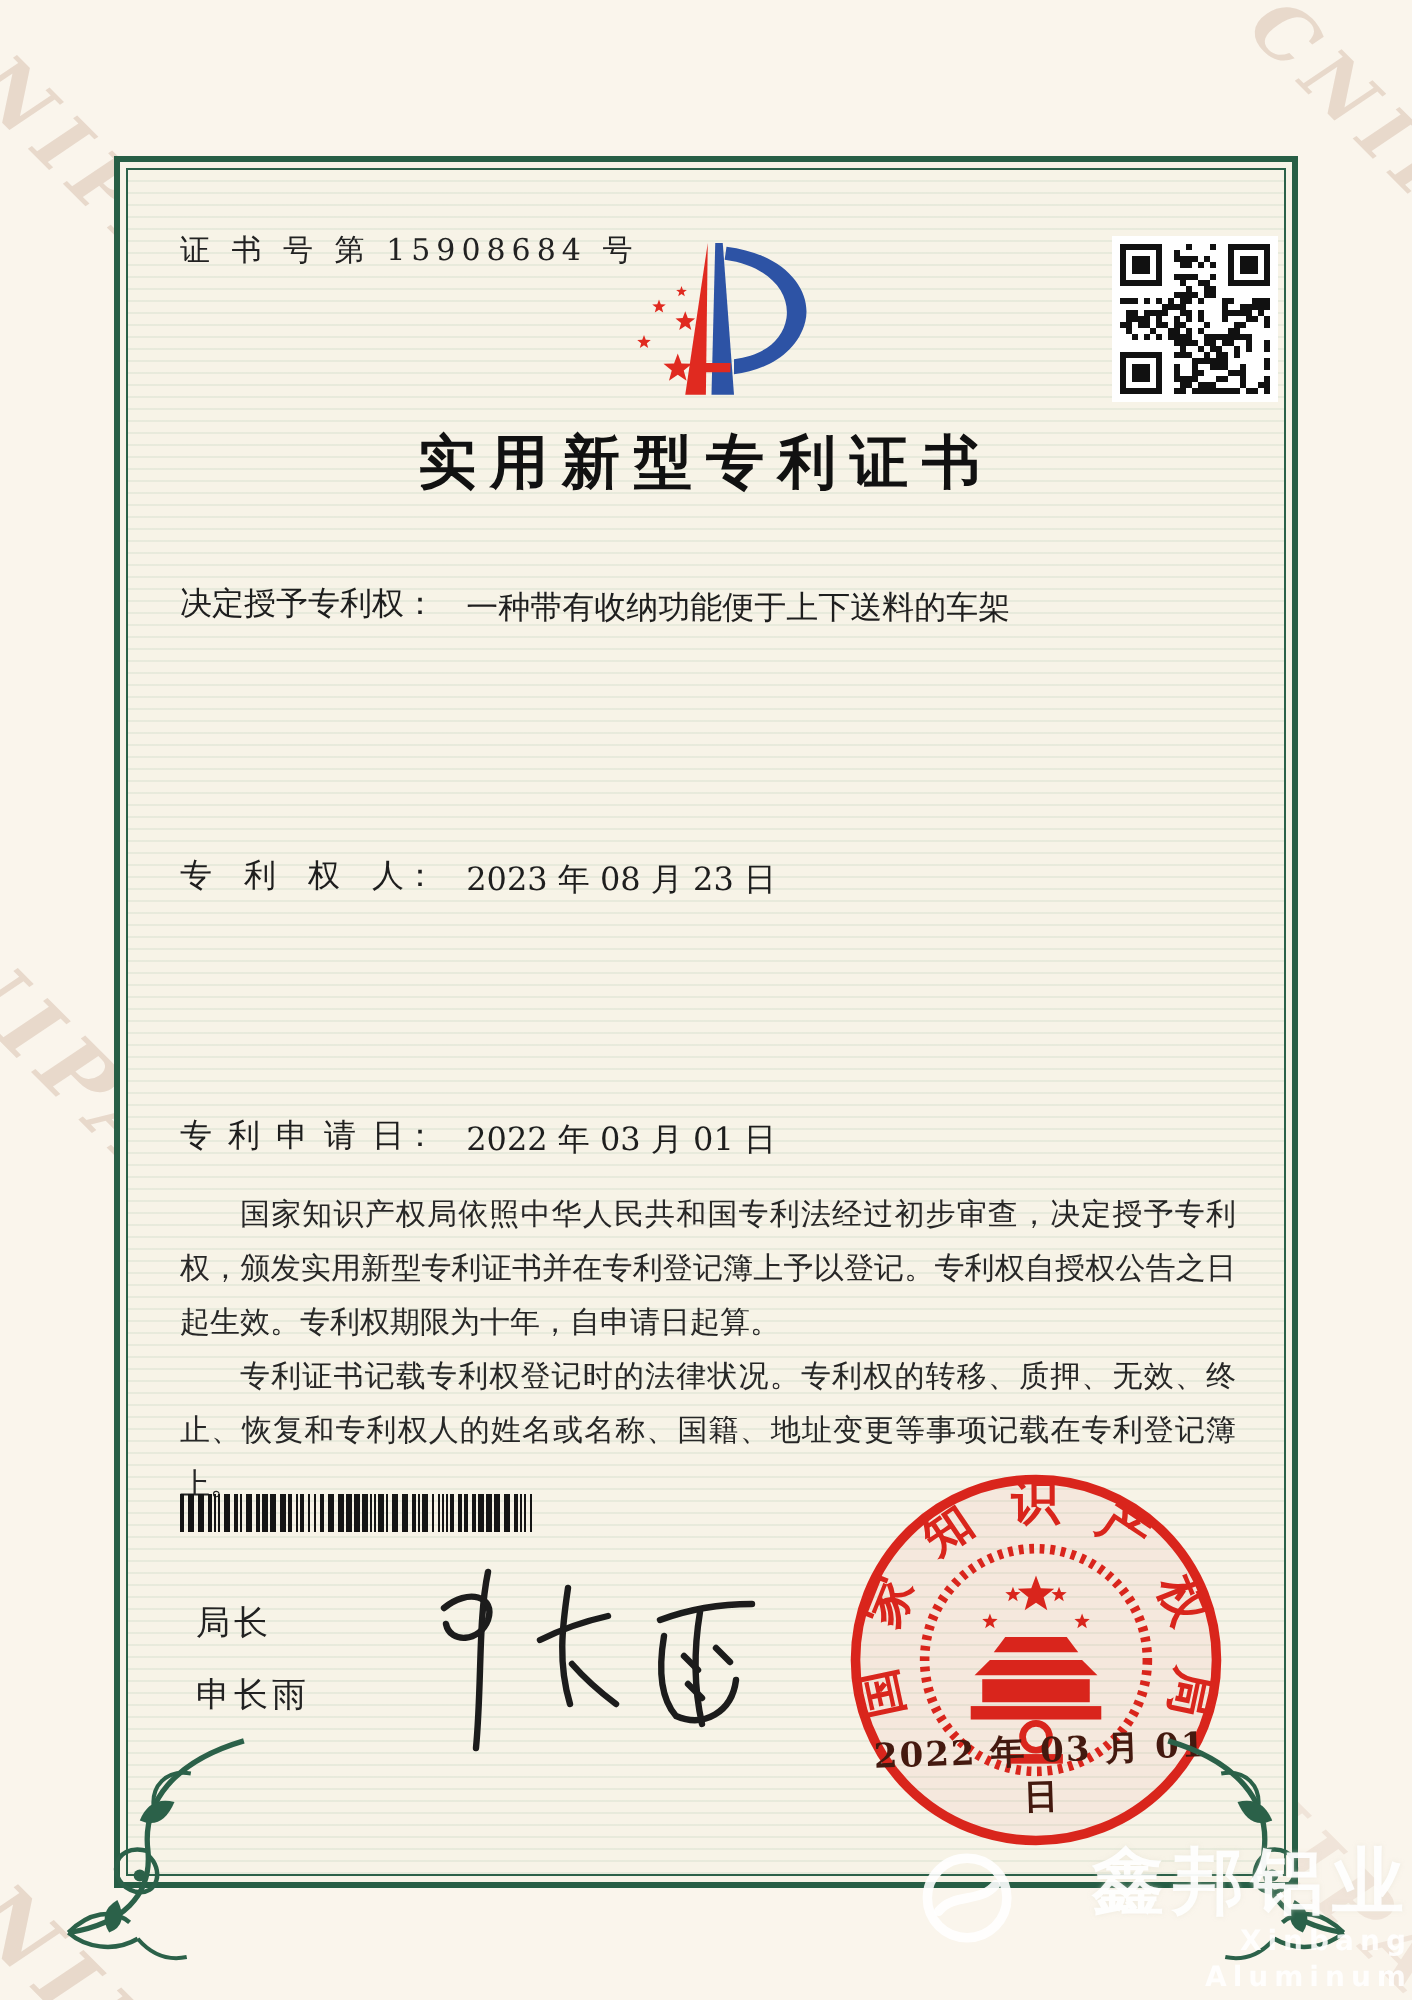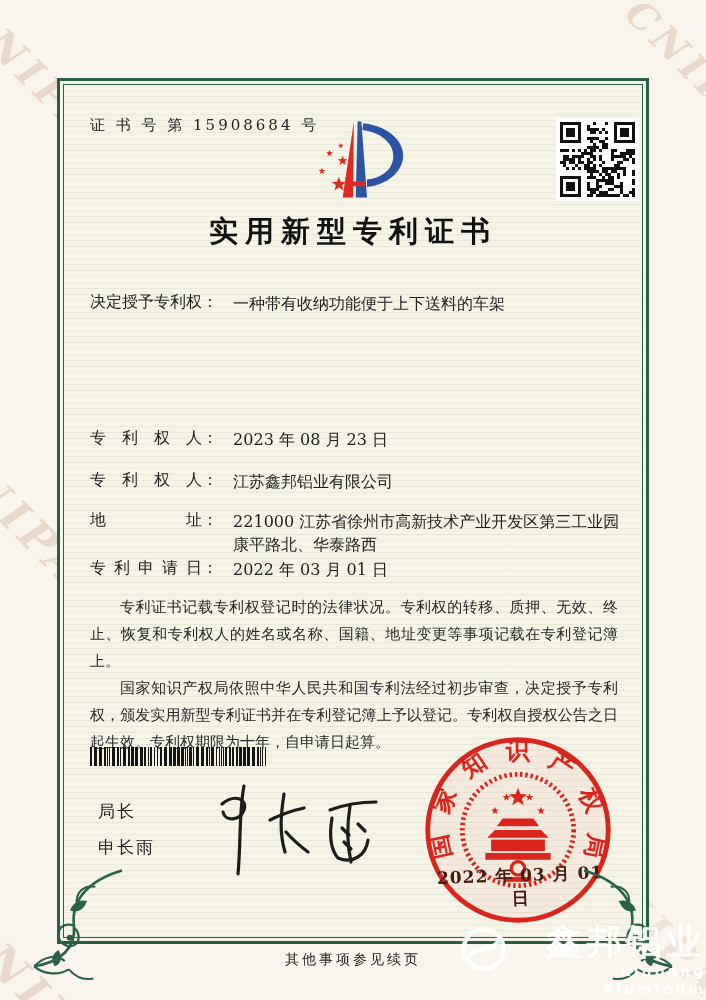--- a/index.html
+++ b/index.html
@@ -307,36 +307,28 @@
   <div class="title">实用新型专利证书</div>
 
   <div class="field" style="top:292px;">
     <span class="flabel">决定授予专利权</span><span class="fcolon">：</span>
     <span class="fvalue">一种带有收纳功能便于上下送料的车架</span>
   </div>
   <div class="field" style="top:428px;">
     <span class="flabel">专利权人</span><span class="fcolon">：</span>
     <span class="fvalue">2023 年 08 月 23 日</span>
   </div>
-  <div class="field" style="top:470px;">
-    <span class="flabel">专利权人</span><span class="fcolon">：</span>
-    <span class="fvalue">江苏鑫邦铝业有限公司</span>
-  </div>
-  <div class="field" style="top:510px;">
-    <span class="flabel">地址</span><span class="fcolon">：</span>
-    <span class="fvalue">221000 江苏省徐州市高新技术产业开发区第三工业园康平路北、华泰路西</span>
-  </div>
   <div class="field" style="top:558px; width:528px;">
     <span class="flabel">专利申请日</span><span class="fcolon">：</span>
     <span class="fvalue">2022 年 03 月 01 日</span>
   </div>
 
   <div class="paras">
+    <p>国家知识产权局依照中华人民共和国专利法经过初步审查，决定授予专利权，颁发实用新型专利证书并在专利登记簿上予以登记。专利权自授权公告之日起生效。专利权期限为十年，自申请日起算。</p>
     <p>专利证书记载专利权登记时的法律状况。专利权的转移、质押、无效、终止、恢复和专利权人的姓名或名称、国籍、地址变更等事项记载在专利登记簿上。</p>
-    <p>国家知识产权局依照中华人民共和国专利法经过初步审查，决定授予专利权，颁发实用新型专利证书并在专利登记簿上予以登记。专利权自授权公告之日起生效。专利权期限为十年，自申请日起算。</p>
   </div>
 
   <div class="barcode">
       <span style="width: 2px; margin-right: 2px;"></span>
       <span style="width: 3px; margin-right: 2px;"></span>
       <span style="width: 3px; margin-right: 2px;"></span>
       <span style="width: 2px; margin-right: 1px;"></span>
       <span style="width: 1px; margin-right: 1px;"></span>
       <span style="width: 1px; margin-right: 2px;"></span>
       <span style="width: 3px; margin-right: 2px;"></span>
@@ -425,21 +417,20 @@
       <defs>
           <path id="sealArc" d="M32.9,131.3 A74,74 0 1 1 167.1,131.3" fill="none"></path>
         </defs>
       <text font-size="25" font-weight="bold" fill="#d9251c" font-family="DejaVu Sans, sans-serif">
         <textPath href="#sealArc" startOffset="4" textLength="288" lengthAdjust="spacing">国家知识产权局</textPath>
       </text>
     </svg>
   </div>
   <div class="seal-date">2022 年 03 月 01 日</div>
 
-  <div class="cont-note">其他事项参见续页</div>
 
   <div class="ornament" style="left:24px; top:866px;">
     <svg width="102" height="118" viewBox="0 0 100 115" fill="none" stroke="#2b6149" stroke-width="2.6">
       <path d="M96,4 C62,14 46,34 49,58 C51,80 36,94 10,98"></path>
       <path d="M49,58 C31,53 28,74 43,78 C54,80 57,67 49,60" stroke-width="2.2"></path>
       <path d="M70,20 C58,18 50,26 52,38" stroke-width="2"></path>
       <path d="M10,98 C20,88 32,86 40,93" stroke-width="2.2"></path>
       <path d="M10,98 C18,105 32,108 44,101" stroke-width="2.2"></path>
       <path d="M44,101 C50,108 58,112 68,110" stroke-width="2"></path>
       <path d="M62,34 q-12,-3 -17,9 q11,5 17,-9 z" fill="#2b6149" stroke="none"></path>

